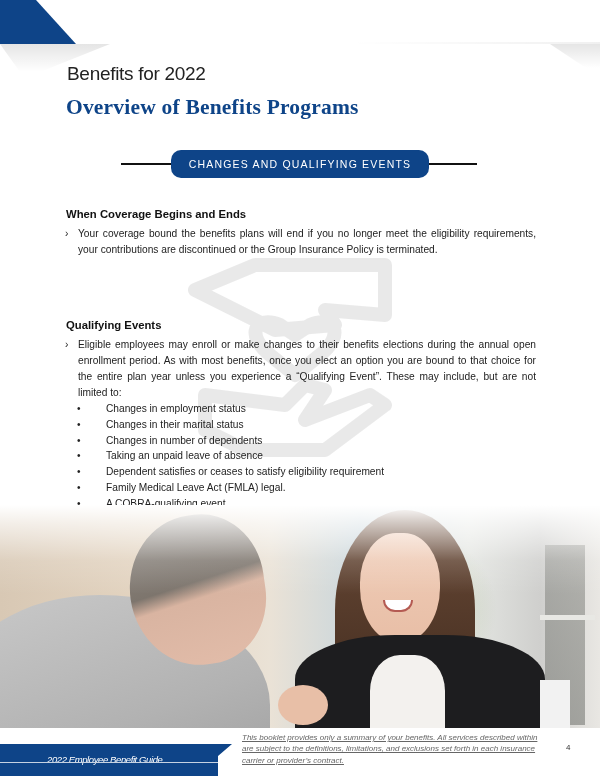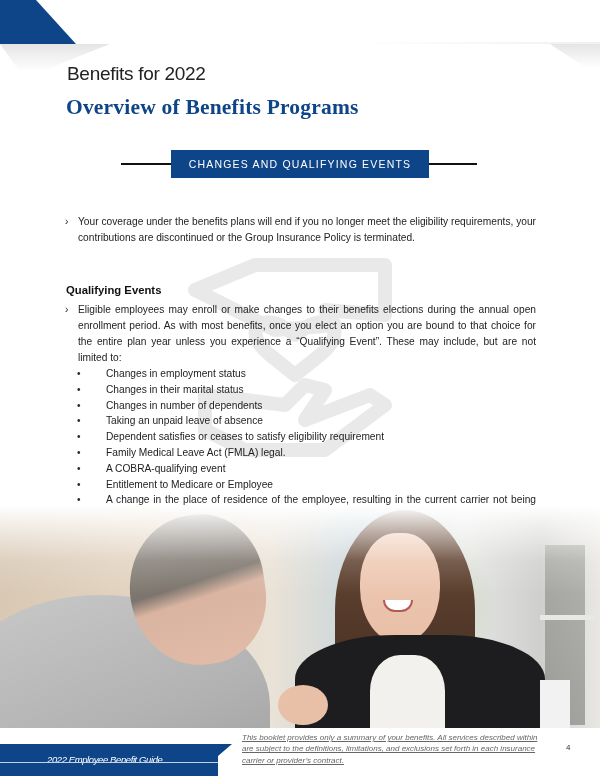--- a/index.html
+++ b/index.html
@@ -15,30 +15,30 @@
     background: linear-gradient(180deg, rgba(0,0,0,0.10), rgba(0,0,0,0)); clip-path: polygon(0 0, 50px 0, 50px 24px, 36px 24px); }
 
   .subtitle { position: absolute; left: 67px; top: 63px; font-family: "Liberation Sans", sans-serif; font-size: 19px; color: #222; letter-spacing: -0.3px; }
   .title { position: absolute; left: 66px; top: 95px; font-family: Liberation Serif, serif; font-weight: bold; font-size: 21.5px; color: #0e4488; letter-spacing: 0.2px; }
 
   .section-banner { position: absolute; left: 121px; top: 150px; width: 356px; height: 28px; }
   .banner-line { position: absolute; top: 13px; height: 1.5px; background: #111; }
   .banner-line.left { left: 0; width: 50px; }
   .banner-line.right { right: 0; width: 48px; }
   .banner-box { position: absolute; left: 50px; top: 0; width: 258px; height: 28px; background: #0e4488; color: #fff;
-    font-size: 10.5px; letter-spacing: 1.2px; text-align: center; line-height: 28px; }
+    font-size: 10.5px; letter-spacing: 1.2px; text-align: center; line-height: 28px; border-radius: 10px; }
 
   
   .watermark { position: absolute; left: 185px; top: 255px; width: 220px; height: 205px; opacity: 0.10; }
 
   .content { position: absolute; left: 66px; top: 208px; width: 470px; font-family: "Liberation Sans", sans-serif; font-size: 10.2px; color: #222; }
   .h { font-weight: bold; font-size: 11.3px; color: #111; }
   .para { position: relative; padding-left: 12px; line-height: 16px; text-align: justify; margin-top: 6px; }
   .para .arrow { position: absolute; left: -1px; top: 0; }
-  .h2 { margin-top: 38px; }
+  .h2 { margin-top: 61px; }
   .bullets { list-style: none; padding-left: 11px; margin-top: 0; }
   .bullets li { position: relative; padding-left: 29px; line-height: 15.8px; text-align: justify; }
   .bullets li .dot { position: absolute; left: 0; top: 0; }
 
   
   .photo { position: absolute; left: 0; top: 505px; width: 600px; height: 223px; overflow: hidden; }
   .photo .bg { position: absolute; inset: 0;
     background:
       linear-gradient(90deg, #d8c8b4 0%, #e6d7c4 30%, #eae2d6 45%, #c9d6dc 60%, #e4e6e2 78%, #cfcfcd 90%, #e9e7e3 100%); }
   .photo .plant { position: absolute; left: 340px; top: 30px; width: 160px; height: 150px; border-radius: 50%;
@@ -82,23 +82,24 @@
   <div class="banner-line right"></div>
 </div>
 
 <svg class="watermark" viewBox="0 0 220 205" fill="none" stroke="#333" stroke-width="14" stroke-linecap="round" stroke-linejoin="round">
   <path d="M10 35 L70 10 L200 10 L200 60 L140 55 L150 70 L90 75 L40 50 Z"></path>
   <path d="M85 100 C 60 80, 70 60, 95 70 L110 80 L125 70 C 150 60, 160 80, 135 100 L110 120 Z"></path>
   <path d="M20 140 L100 150 L120 130 L140 135 L120 165 L185 140 L200 150 L140 195 L60 195 L20 175 Z"></path>
 </svg>
 
 <div class="content">
+  <div class="h">When Coverage Begins and Ends</div>
   <p class="para">
     <span class="arrow">›</span>
-    <span>Your coverage under the benefits plans will end if you no longer meet the eligibility requirements, your contributions are discontinued or the Group Insurance Policy is terminated.</span>
+    <span>Your coverage bound the benefits plans will end if you no longer meet the eligibility requirements, your contributions are discontinued or the Group Insurance Policy is terminated.</span>
   </p>
 
   <div class="h h2">Qualifying Events</div>
   <p class="para">
     <span class="arrow">›</span>
     <span>Eligible employees may enroll or make changes to their benefits elections during the annual open enrollment period. As with most benefits, once you elect an option you are bound to that choice for the entire plan year unless you experience a “Qualifying Event”. These may include, but are not limited to:</span>
   </p>
   <ul class="bullets">
     <li><span class="dot">•</span><span>Changes in employment status</span></li>
     <li><span class="dot">•</span><span>Changes in their marital status</span></li>

